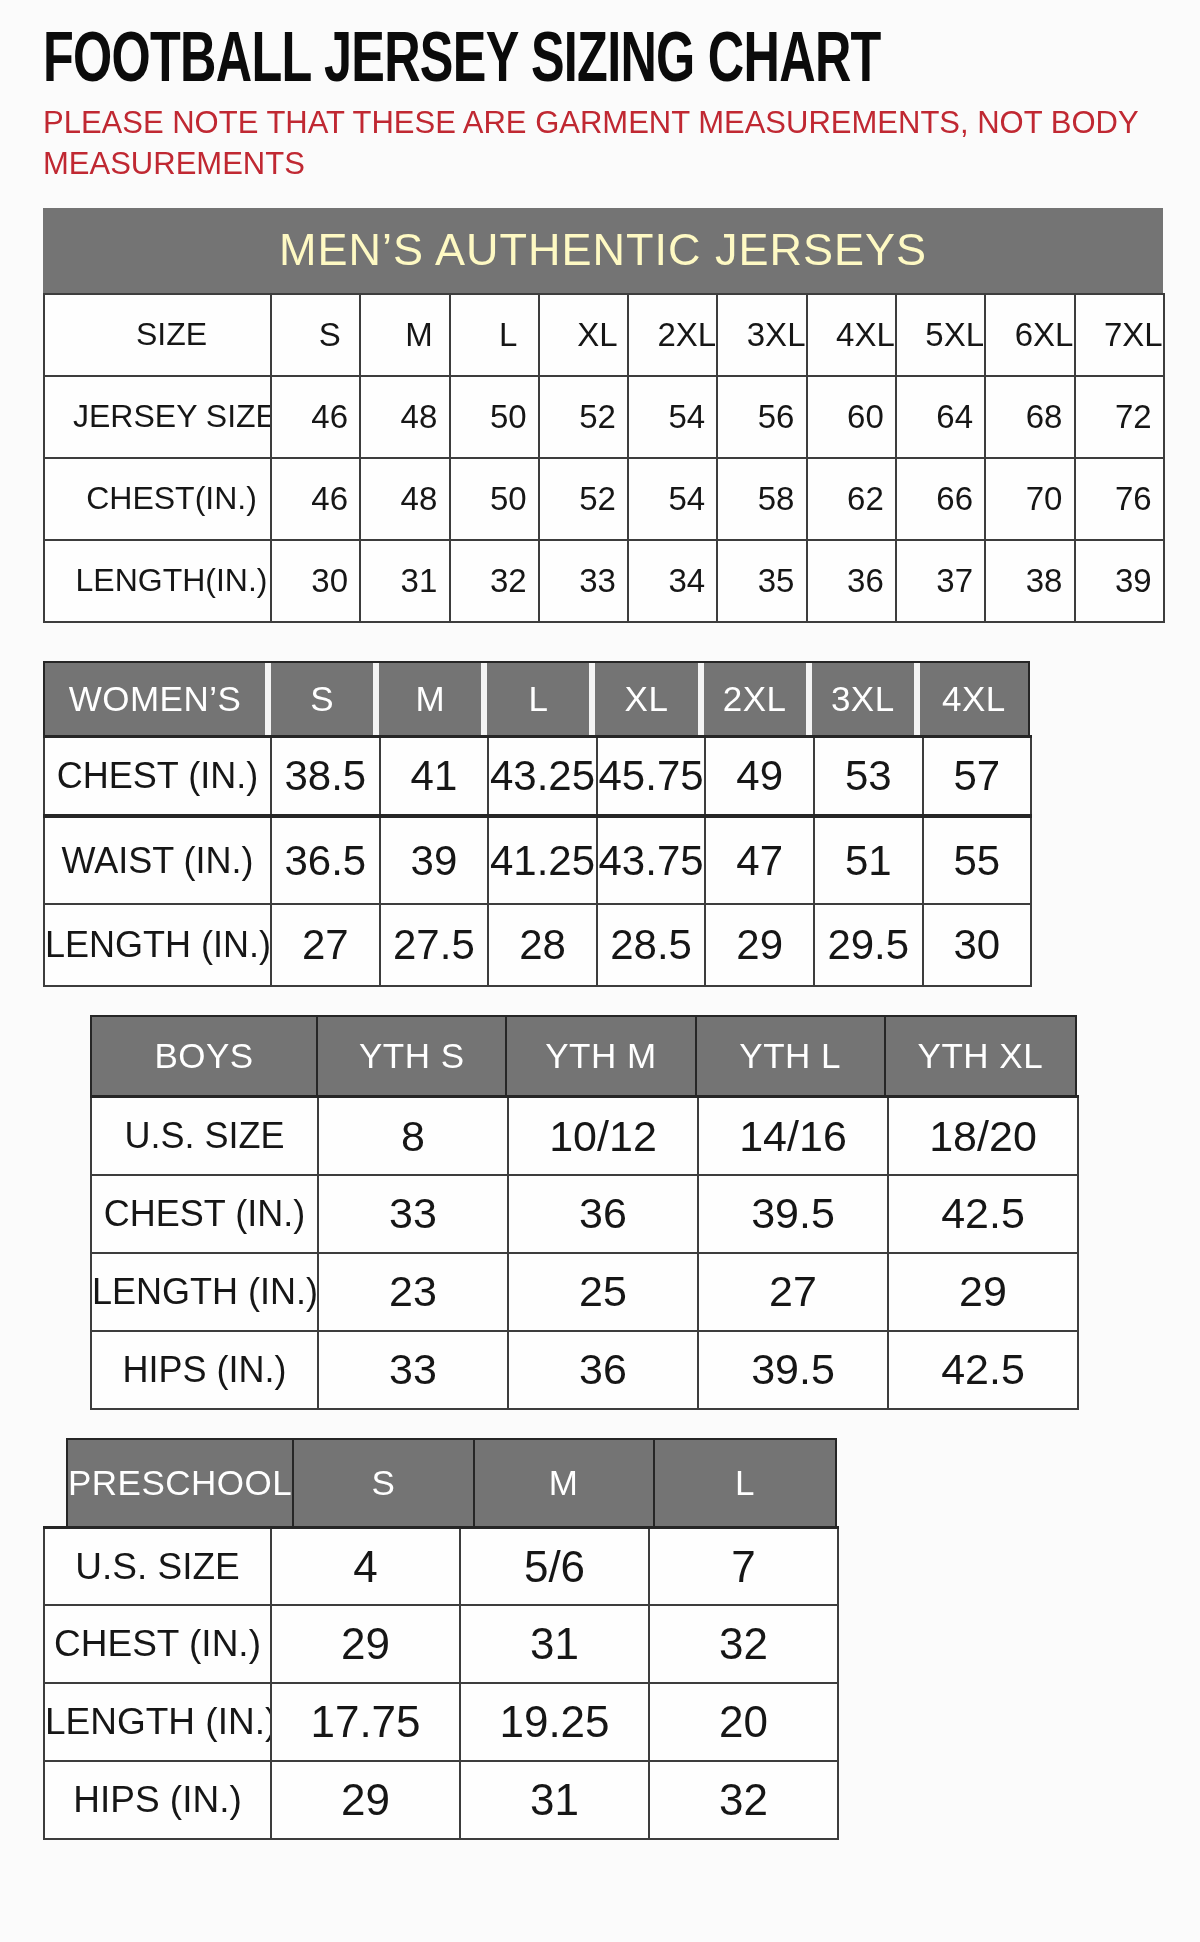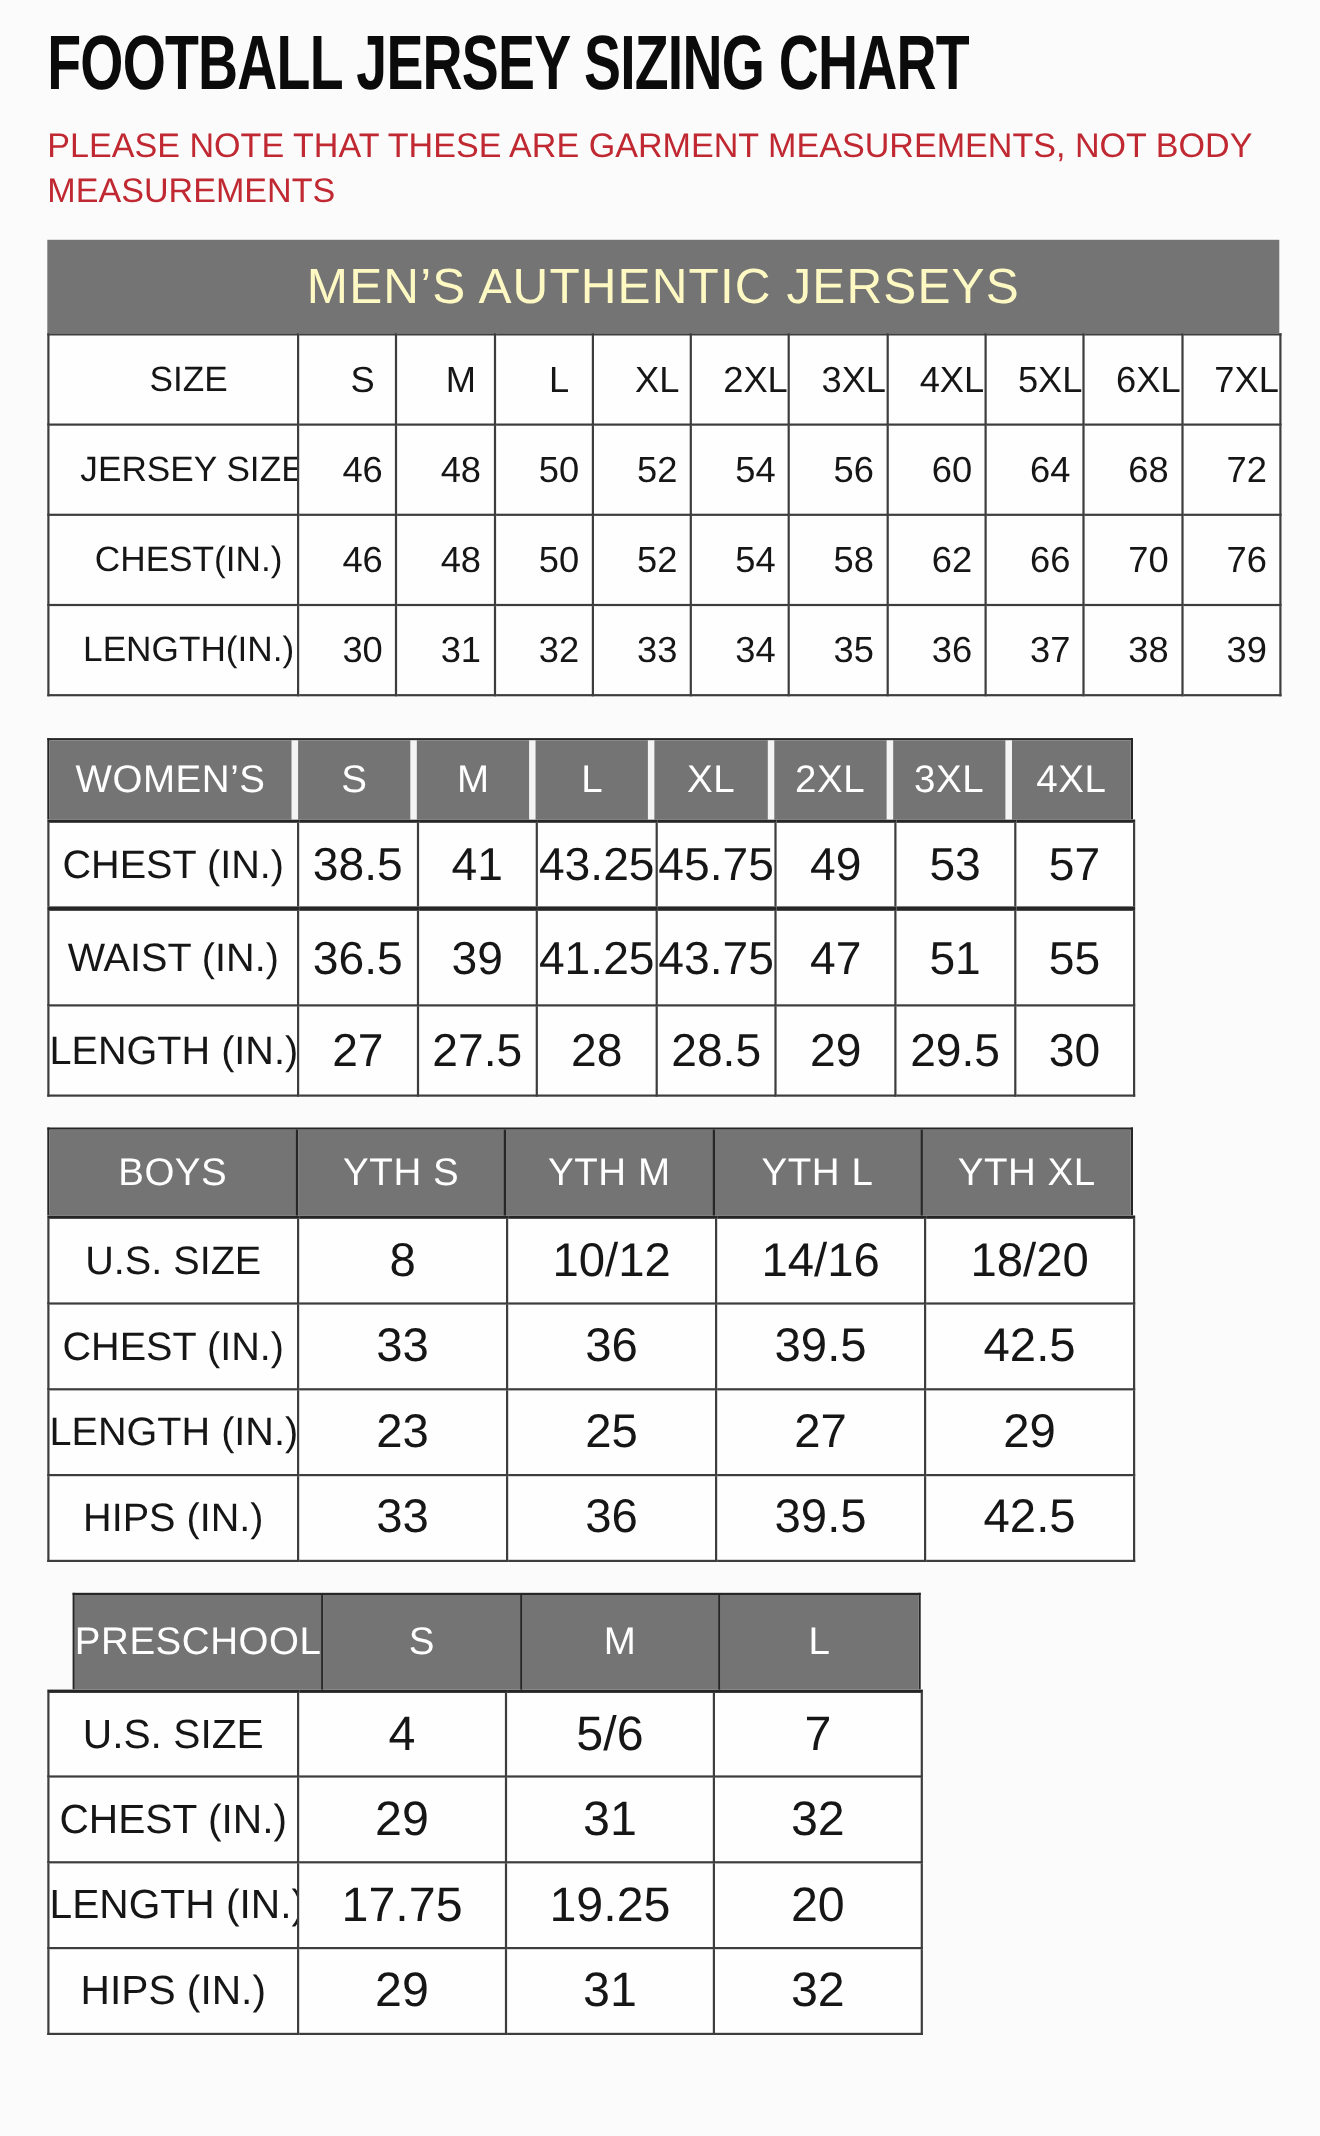--- a/index.html
+++ b/index.html
@@ -23,36 +23,36 @@
   
   .title{line-height:1.02;margin-top:6px;}
   .title span{
     display:inline-block;white-space:nowrap;
     font-size:70px;font-weight:700;letter-spacing:-1px;color:#0b0b0b;
     transform:scaleX(0.72);transform-origin:left center;
   }
 
   
   .note{
-    margin-top:20px;color:var(--red);
+    margin-top:10px;color:var(--red);
     font-size:31px;line-height:1.3;font-weight:400;
   }
 
   
   table{border-collapse:collapse;table-layout:fixed;background:#fefefe;}
   td{padding:0;text-align:center;vertical-align:middle;overflow:hidden;}
   .data-table{border:2px solid var(--line);}
   .data-table td{border:2px solid var(--cellline);}
   .capped tr:first-child td{border-top:3px solid var(--line);}
   .lbl{white-space:nowrap;}
 
   
   .sec-mens{margin-top:24px;width:1120px;}
   .sec-womens{margin-top:38px;width:987px;}
-  .sec-boys{margin-top:28px;width:987px;}
+  .sec-boys{margin-top:28px;width:987px;margin-left:47px;}
   .sec-preschool{margin-top:28px;width:794px;}
 
   
   .mens-bar{
     height:85px;background:var(--gray);
     display:flex;align-items:center;justify-content:center;
     color:#fef9c3;font-size:45px;letter-spacing:1px;
   }
   .mens-table{width:1120px;}
   .mens-table td{font-size:33px;padding-left:28px;}

